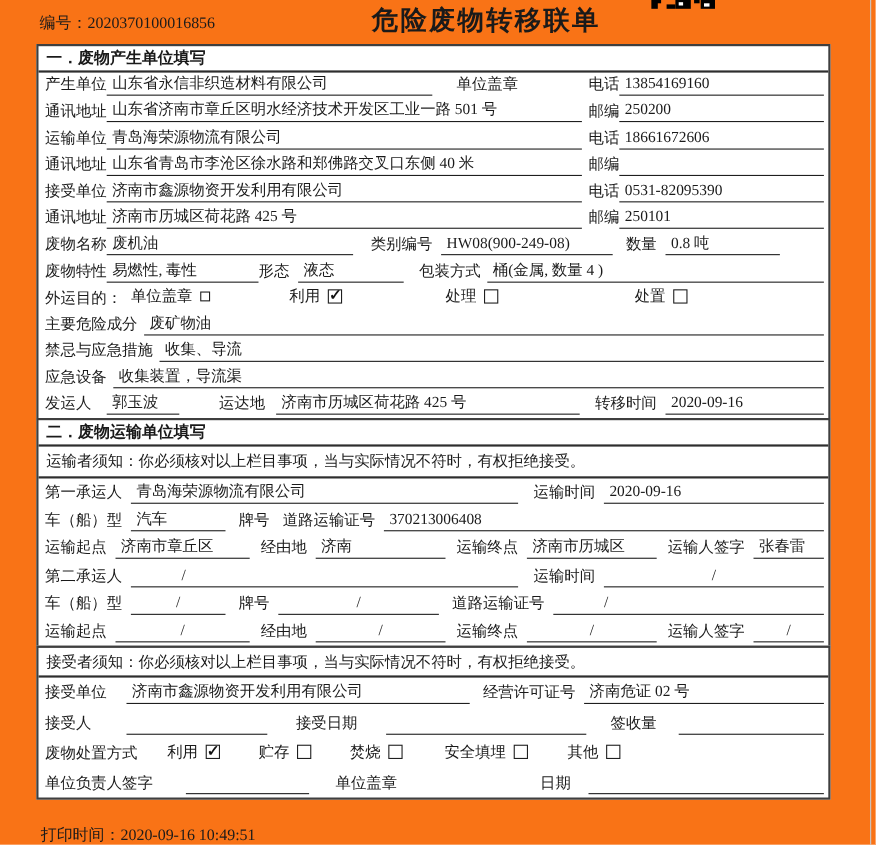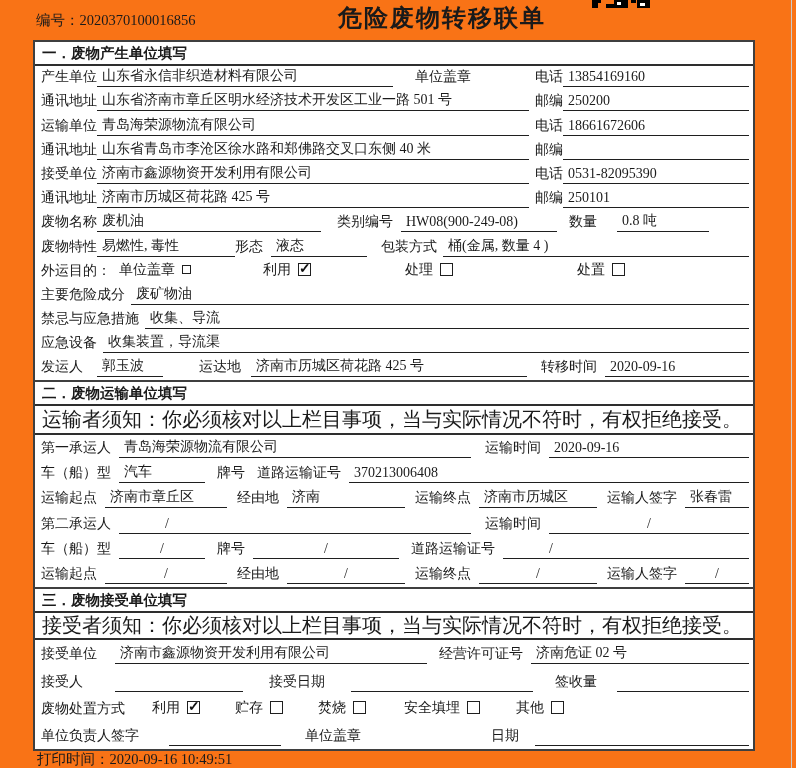--- a/index.html
+++ b/index.html
@@ -15,21 +15,21 @@
   
   .serial{position:absolute;left:36px;top:11px;font-size:14.5px;white-space:nowrap;}
   .doc-title{position:absolute;left:338px;top:2px;font-size:24px;font-weight:bold;letter-spacing:2px;white-space:nowrap;}
   .qr{position:absolute;left:592px;top:0;width:60px;height:9px;}
 
   
   .doc{position:absolute;left:33px;top:40px;width:722px;}
   .box{border:2px solid #3f3f3f;box-sizing:border-box;background:#fff;}
   .box + .box{margin-top:-2px;}
   .box-h{font-weight:bold;font-size:14.5px;line-height:20px;padding:1px 0 1px 7px;border-bottom:2px solid #2e2e2e;}
-  .note{font-size:20px;border-bottom:2px solid #2e2e2e;display:flex;align-items:center;padding:0 0 0 7px;}
+  .note{font-size:14px;border-bottom:2px solid #2e2e2e;display:flex;align-items:center;padding:0 0 0 7px;}
   .s2 .note{height:27px;}
   .s3 .note{height:25px;}
 
   .row{display:flex;align-items:flex-end;padding:0 4px 3px 6px;box-sizing:border-box;font-size:14px;}
   .s1 .row{height:24.2px;}
   .s2 .row{height:25.3px;}
   .s3 .row{height:27.2px;}
   .lbl{white-space:nowrap;flex-shrink:0;padding-bottom:1px;}
   .val{border-bottom:1.5px solid #1f1f1f;white-space:nowrap;padding:4px 5px 1px;box-sizing:border-box;flex-shrink:0;overflow:hidden;}
   .fill{flex:1 1 auto;}
@@ -124,21 +124,21 @@
           <span class="val">250101</span>
         </span>
       </div>
 
       <div class="row">
         <span class="lbl">废物名称</span>
         <span class="val" style="width:224px">废机油</span>
         <span class="lbl" style="margin-left:16px">类别编号</span>
         <span class="val" style="width:156px;margin-left:8px">HW08(900-249-08)</span>
         <span class="lbl" style="margin-left:12px">数量</span>
-        <span class="val fill" style="margin-left:20px;margin-right:40px">0.8 吨</span>
+        <span class="val fill" style="margin-left:8px;margin-right:40px">0.8 吨</span>
       </div>
 
       <div class="row">
         <span class="lbl">废物特性</span>
         <span class="val" style="width:138px">易燃性, 毒性</span>
         <span class="lbl" style="">形态</span>
         <span class="val" style="width:96px;margin-left:8px">液态</span>
         <span class="lbl" style="margin-left:14px">包装方式</span>
         <span class="val fill" style="margin-left:6px">桶(金属, 数量  4 )</span>
       </div>
@@ -240,21 +240,20 @@
         <span class="lbl" style="margin-left:10px">经由地</span>
         <span class="val ctr" style="width:118px;margin-left:8px">/</span>
         <span class="lbl" style="margin-left:10px">运输终点</span>
         <span class="val ctr" style="width:118px;margin-left:8px">/</span>
         <span class="lbl" style="margin-left:10px">运输人签字</span>
         <span class="val fill ctr" style="margin-left:8px">/</span>
       </div>
     </div>
 
     <div class="box s3">
-      <div class="box-h">三．废物接受单位填写</div>
       <div class="note">接受者须知：你必须核对以上栏目事项，当与实际情况不符时，有权拒绝接受。</div>
 
       <div class="row">
         <span class="lbl">接受单位</span>
         <span class="val" style="width:312px;margin-left:18px">济南市鑫源物资开发利用有限公司</span>
         <span class="lbl" style="margin-left:12px">经营许可证号</span>
         <span class="val fill" style="margin-left:8px">济南危证 02 号</span>
       </div>
 
       <div class="row">

